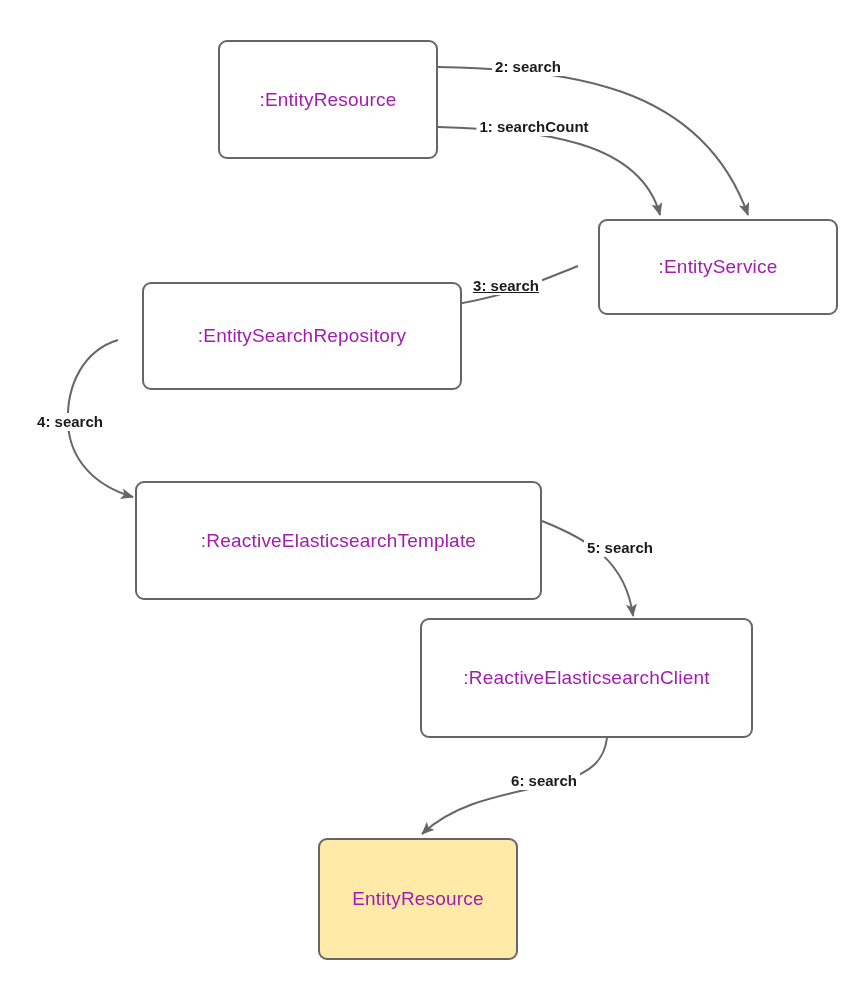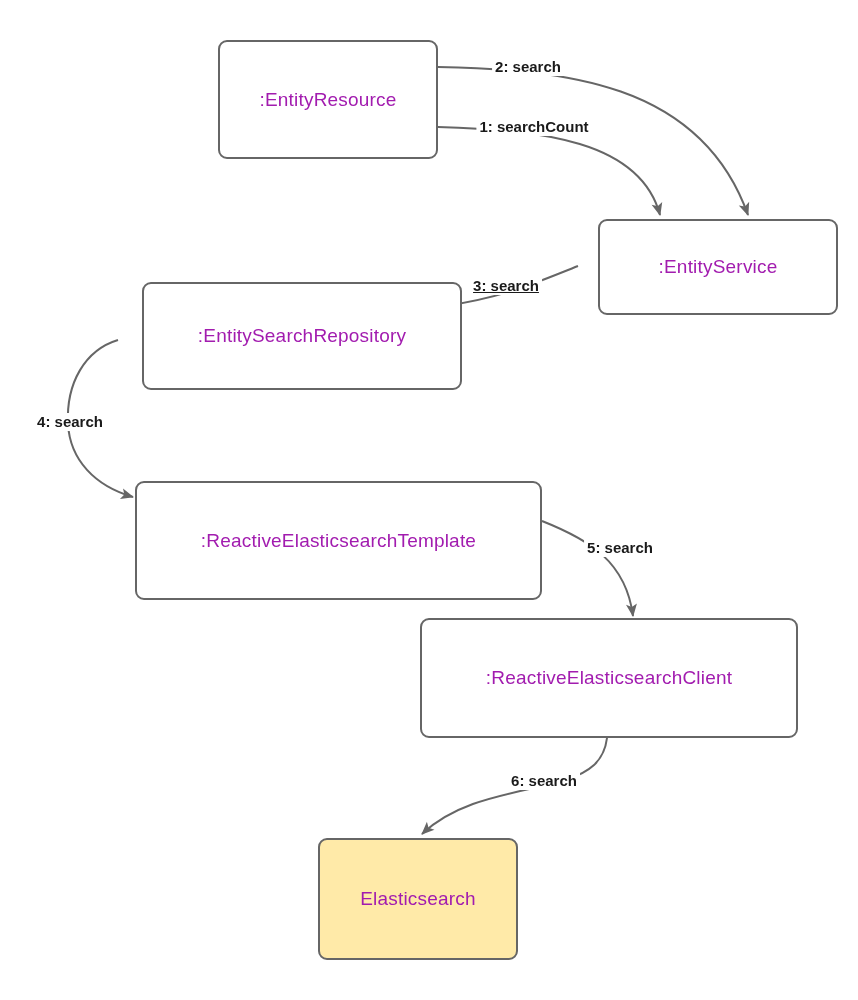--- a/index.html
+++ b/index.html
@@ -82,26 +82,26 @@
   </div>
 
   <div class="node" style="left: 118px; top: 282px; width: 320px; height: 108px; background: rgb(255, 255, 255); margin-left: 24px;">
     <span>:EntitySearchRepository</span>
   </div>
 
   <div class="node" style="left: 135px; top: 461px; width: 407px; height: 119px; background: rgb(255, 255, 255); margin-top: 20px;">
     <span>:ReactiveElasticsearchTemplate</span>
   </div>
 
-  <div class="node" style="left: 420px; top: 618px; width: 378px; height: 120px; background: rgb(255, 255, 255);">
+  <div class="node" style="left: 420px; top: 618px; width: 333px; height: 120px; background: rgb(255, 255, 255);">
     <span>:ReactiveElasticsearchClient</span>
   </div>
 
   <div class="node" style="left: 318px; top: 838px; width: 200px; height: 122px; background: rgb(255, 234, 168);">
-    <span>Elasticsearch</span>
+    <span>EntityResource</span>
   </div>
 
   <div class="edge-label" style="left:534px; top:127px;">1: searchCount</div>
   <div class="edge-label" style="left:528px; top:67px;">2: search</div>
   <div class="edge-label" style="left:506px; top:286px;text-decoration:underline;">3: search</div>
   <div class="edge-label" style="left:70px; top:422px;">4: search</div>
   <div class="edge-label" style="left:620px; top:548px;">5: search</div>
   <div class="edge-label" style="left:544px; top:781px;">6: search</div>
 
 </div>

